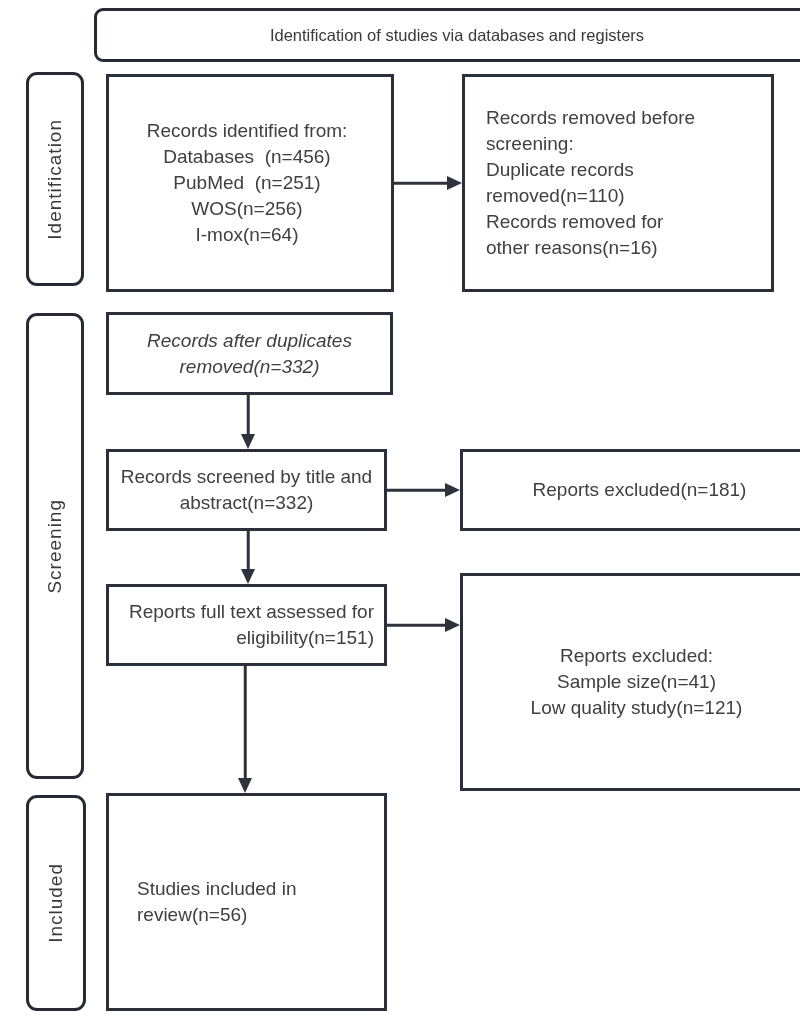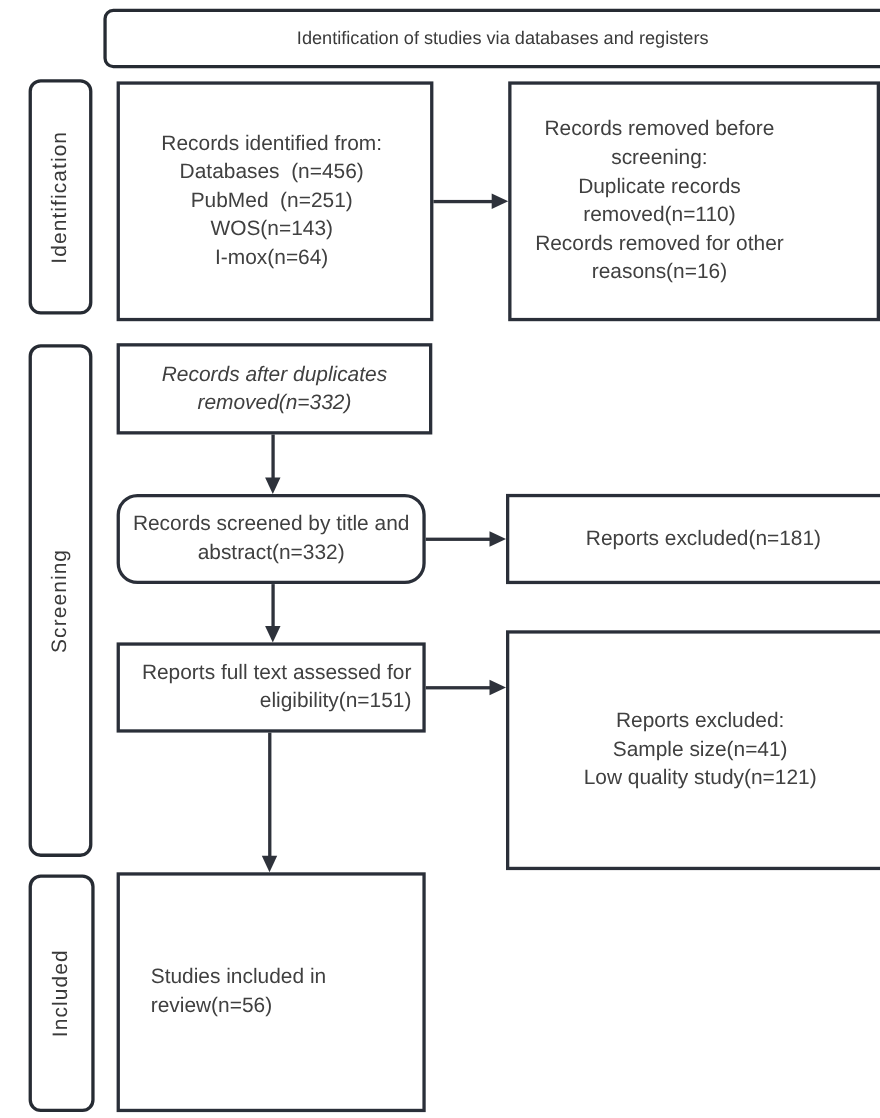--- a/index.html
+++ b/index.html
@@ -44,23 +44,23 @@
   .stage .vtext {
     writing-mode: vertical-rl;
     transform: rotate(180deg);
     font-size: 19px;
     letter-spacing: 1px;
     color: #3a3a3a;
   }
 
   
   .b-records-identified { left: 84px; top: 74px; width: 288px; height: 218px; padding: 6px 18px 6px 12px; text-align: left; align-items: center; }
-  .b-records-removed    { left: 440px; top: 74px; width: 338px; height: 218px; padding: 6px 70px 6px 7px; text-align: center; }
+  .b-records-removed    { left: 440px; top: 74px; width: 312px; height: 218px; padding: 6px 70px 6px 21px; text-align: left; }
   .b-after-duplicates   { left: 84px; top: 312px; width: 287px; height: 83px; padding: 4px 12px; text-align: center; font-style: italic; }
-  .b-screened           { left: 84px; top: 449px; width: 281px; height: 82px; padding: 4px 10px; text-align: center; border-radius: 19px; }
+  .b-screened           { left: 84px; top: 449px; width: 281px; height: 82px; padding: 4px 10px; text-align: center; }
   .b-excluded-title     { left: 438px; top: 449px; width: 359px; height: 82px; padding: 4px 10px; text-align: center; }
   .b-fulltext           { left: 84px; top: 584px; width: 281px; height: 82px; padding: 4px 10px; text-align: right; }
   .b-excluded-fulltext  { left: 438px; top: 573px; width: 359px; height: 218px; padding: 6px 20px 6px 14px; text-align: center; }
   .b-included           { left: 84px; top: 793px; width: 281px; height: 218px; padding: 6px 30px 6px 28px; text-align: left; }
 
   .s-identification { left: 4px; top: 72px; width: 58px; height: 214px; }
   .s-screening      { left: 4px; top: 313px; width: 58px; height: 466px; }
   .s-included       { left: 4px; top: 795px; width: 60px; height: 216px; }
 
   
@@ -112,21 +112,21 @@
     <span class="vtext">Screening</span>
   </div>
   <div class="stage s-included">
     <span class="vtext">Included</span>
   </div>
 
   <div class="box b-records-identified">
     <div class="line">Records identified from:</div>
     <div class="line">Databases  (n=456)</div>
     <div class="line">PubMed  (n=251)</div>
-    <div class="line">WOS(n=143)</div>
+    <div class="line">WOS(n=256)</div>
     <div class="line">I-mox(n=64)</div>
   </div>
 
   <div class="box b-records-removed">
     <div class="line">Records removed before screening:</div>
     <div class="line">Duplicate records removed(n=110)</div>
     <div class="line">Records removed for other reasons(n=16)</div>
   </div>
 
   <div class="box b-after-duplicates">

